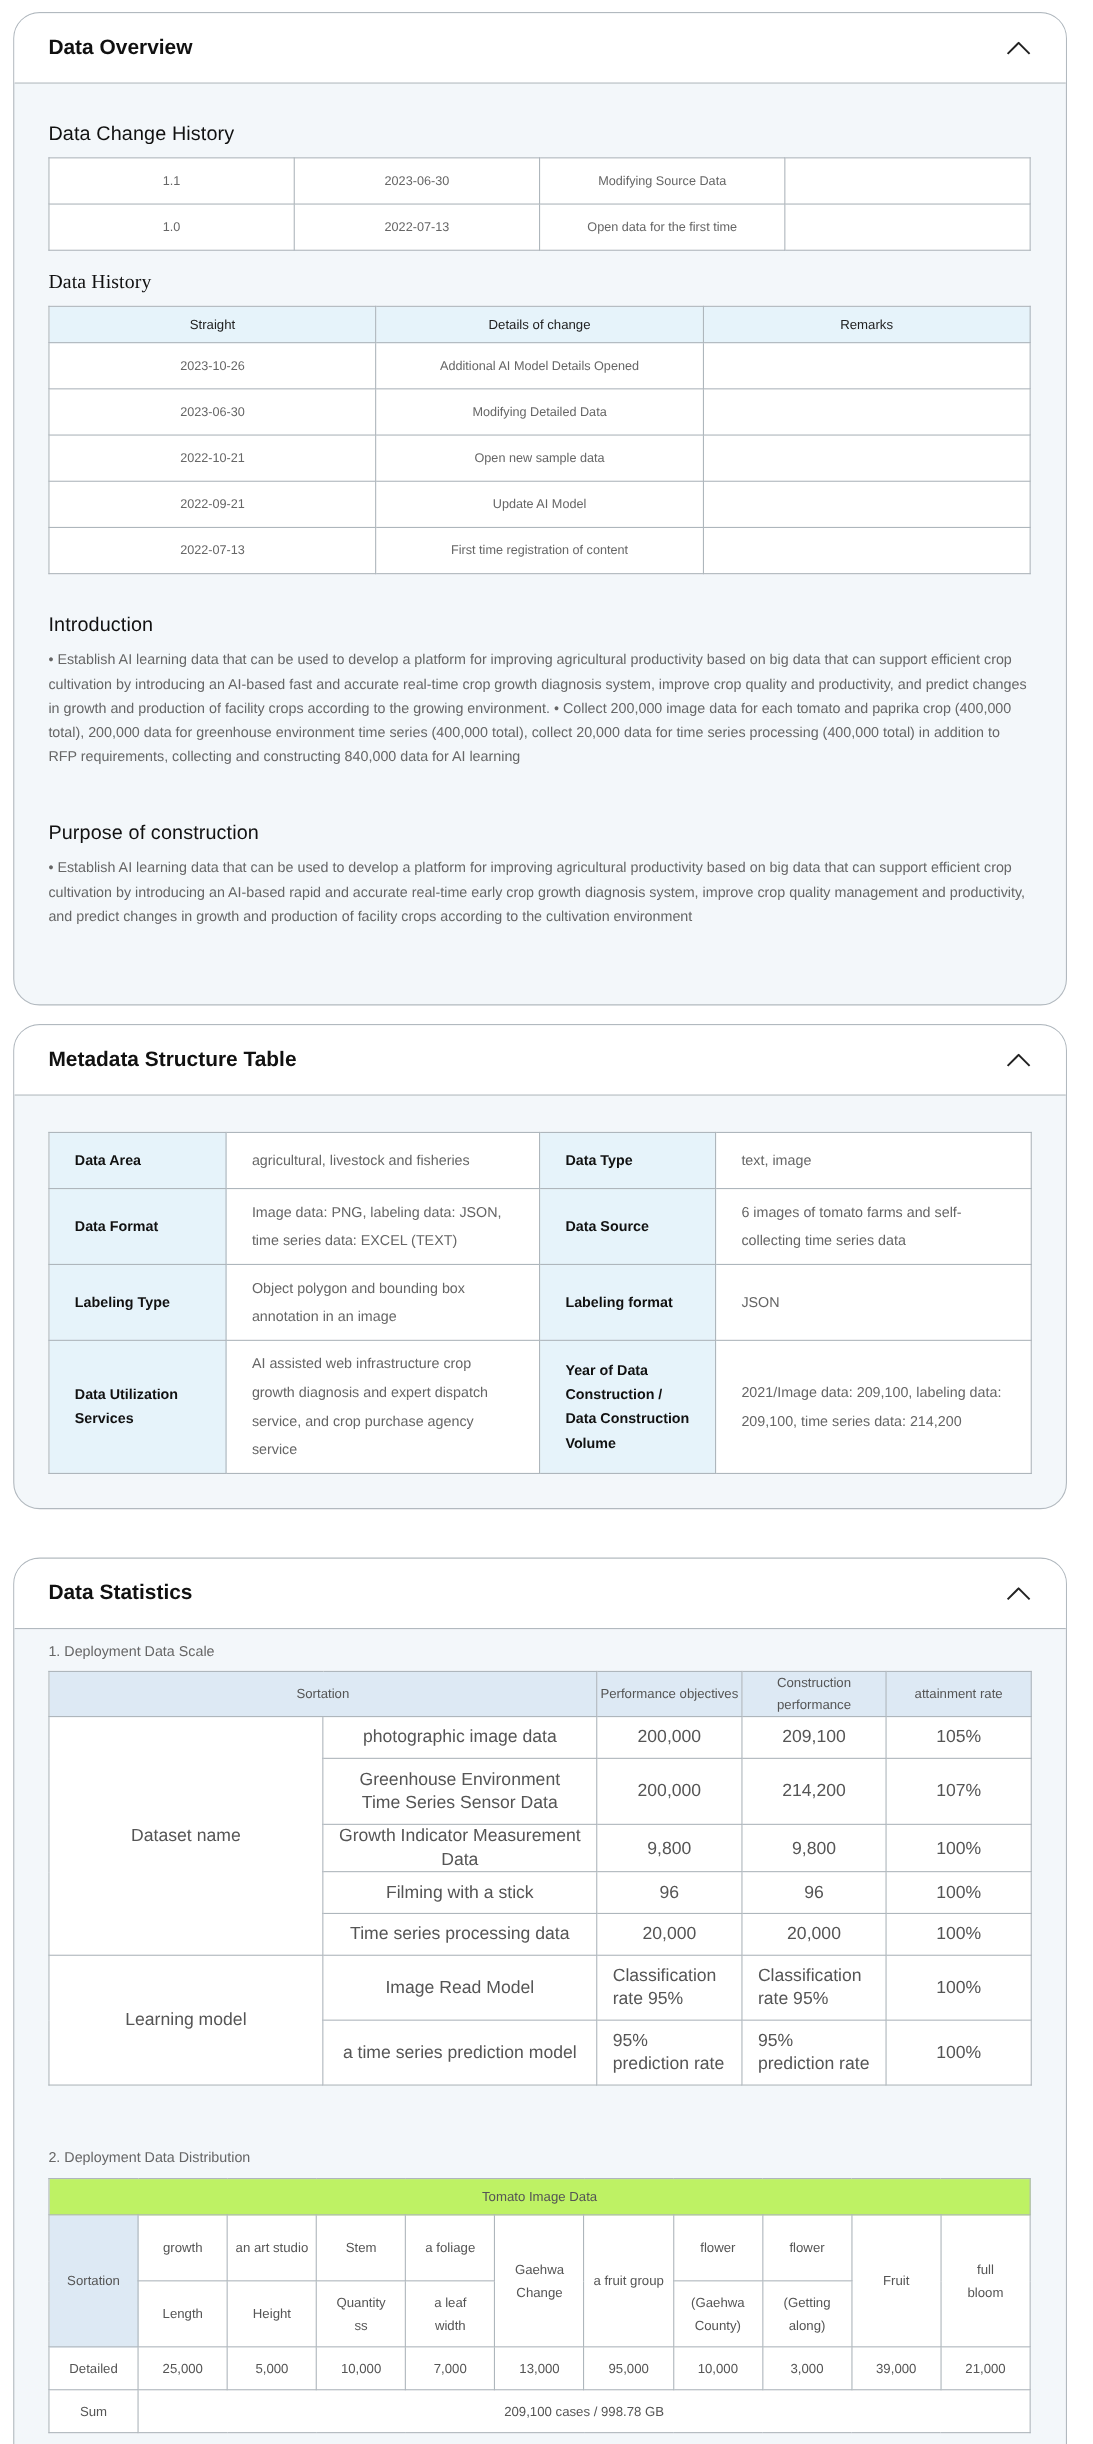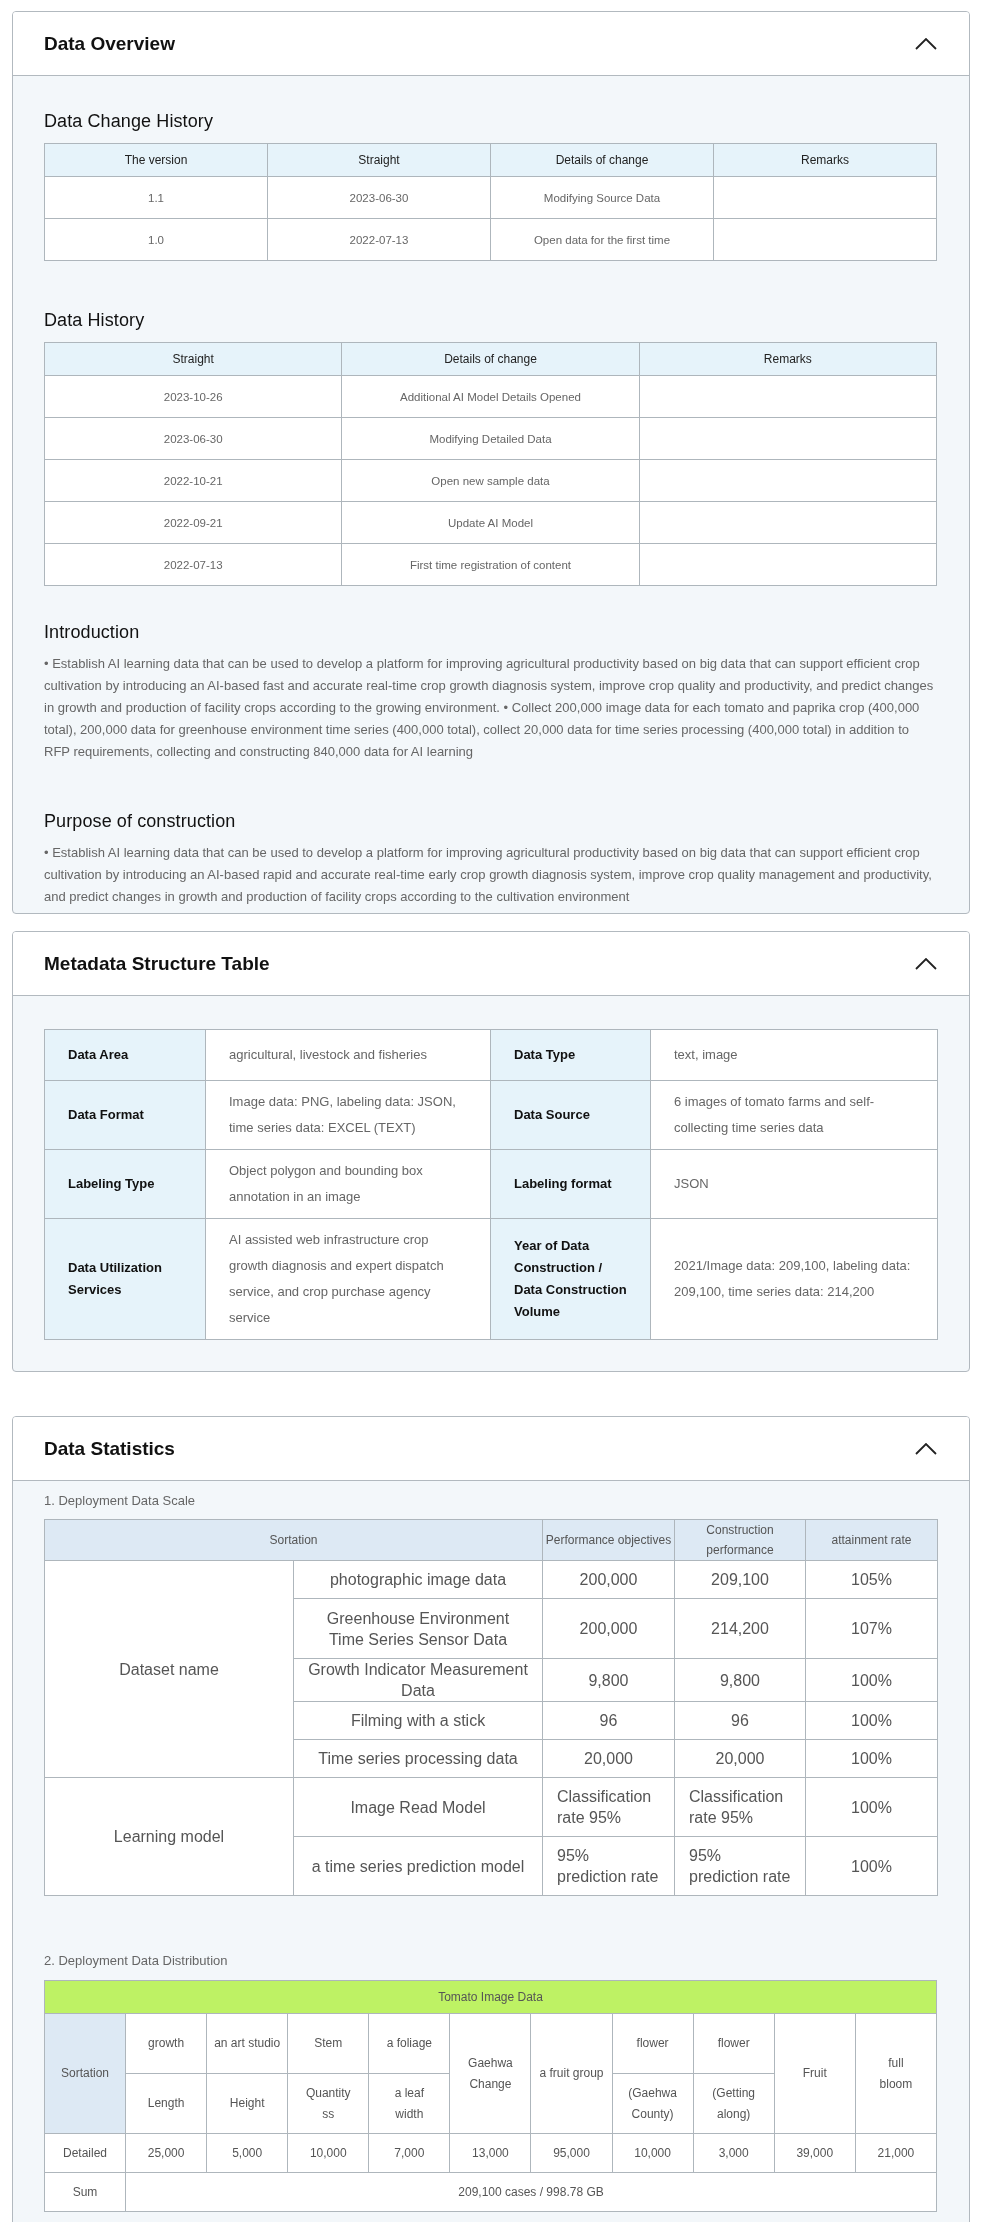--- a/index.html
+++ b/index.html
@@ -1,19 +1,19 @@
 <!DOCTYPE html>
 <html><head>
 <meta charset="utf-8">
 <style>
   * { box-sizing: border-box; margin: 0; padding: 0; }
   html, body { width: 994px; background: #ffffff; }
   body { font-family: "Liberation Sans", sans-serif; color: #222; padding-top: 11px; }
   .card {
-    width: 958px; margin-left: 12px; border: 1px solid #b2b9bf; border-radius: 4px;
+    width: 958px; margin-left: 12px; border: 1px solid #b2b9bf; border-radius: 24px;
     background: #f3f7fa; overflow: hidden; margin-bottom: 17px;
   }
   .card-header {
     height: 64px; background: #fff; border-bottom: 1px solid #b2b9bf;
     display: flex; align-items: center; justify-content: space-between; padding: 0 31px 0 31px;
   }
   .card-title { font-size: 19px; font-weight: bold; color: #111; }
   .chev { width: 24px; height: 14px; cursor: pointer; display: flex; align-items: center; justify-content: center; }
   .card-body { padding: 0 32px 0 31px; }
   .sec-title { font-size: 18px; color: #111; font-weight: normal; letter-spacing: 0.1px; }
@@ -41,42 +41,36 @@
     <span class="chev">
       <svg width="22" height="12" viewBox="0 0 22 12">
           <polyline points="1,11 11,1 21,11" fill="none" stroke="#222" stroke-width="1.8"></polyline>
         </svg>
     </span>
   </div>
   <div class="card-body">
     <div class="sec-title" style="margin-top:35px;">Data Change History</div>
     <table class="hist-table" style="margin-top:11px;">
       <tbody>
-          <tr>
-        <th>The version</th>
-        <th>Straight</th>
-        <th>Details of change</th>
-        <th>Remarks</th>
-      </tr>
       <tr>
         <td>1.1</td>
         <td>2023-06-30</td>
         <td>Modifying Source Data</td>
         <td></td>
       </tr>
       <tr>
         <td>1.0</td>
         <td>2022-07-13</td>
         <td>Open data for the first time</td>
         <td></td>
       </tr>
     </tbody>
       </table>
 
-    <div class="sec-title" style="margin-top:49px;">Data History</div>
+    <div class="sec-title" style="margin-top:18px;font-family:Liberation Serif, serif;">Data History</div>
     <table class="hist-table" style="margin-top:11px;">
       <tbody>
           <tr>
         <th>Straight</th>
         <th>Details of change</th>
         <th>Remarks</th>
       </tr>
       <tr>
         <td>2023-10-26</td>
         <td>Additional AI Model Details Opened</td>

